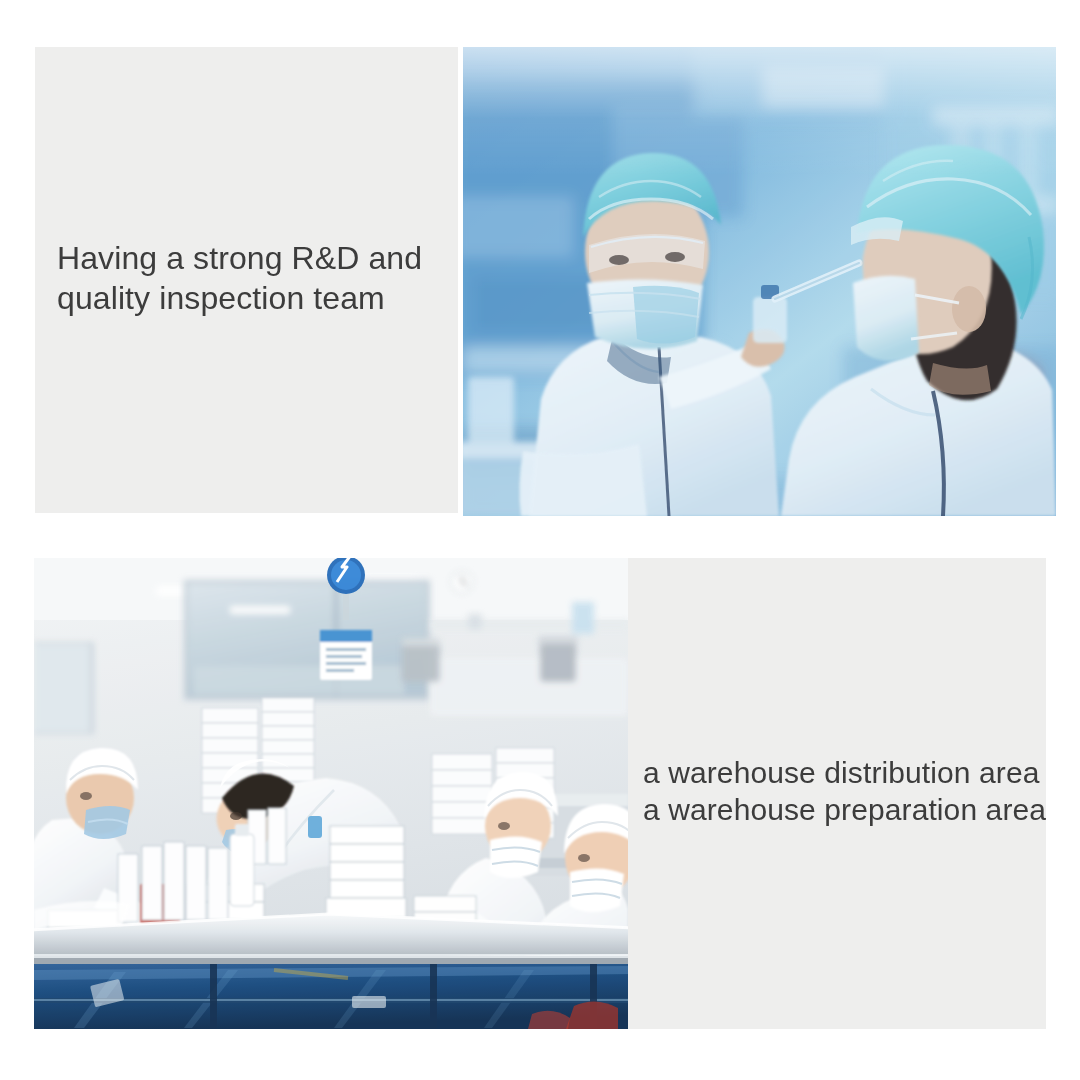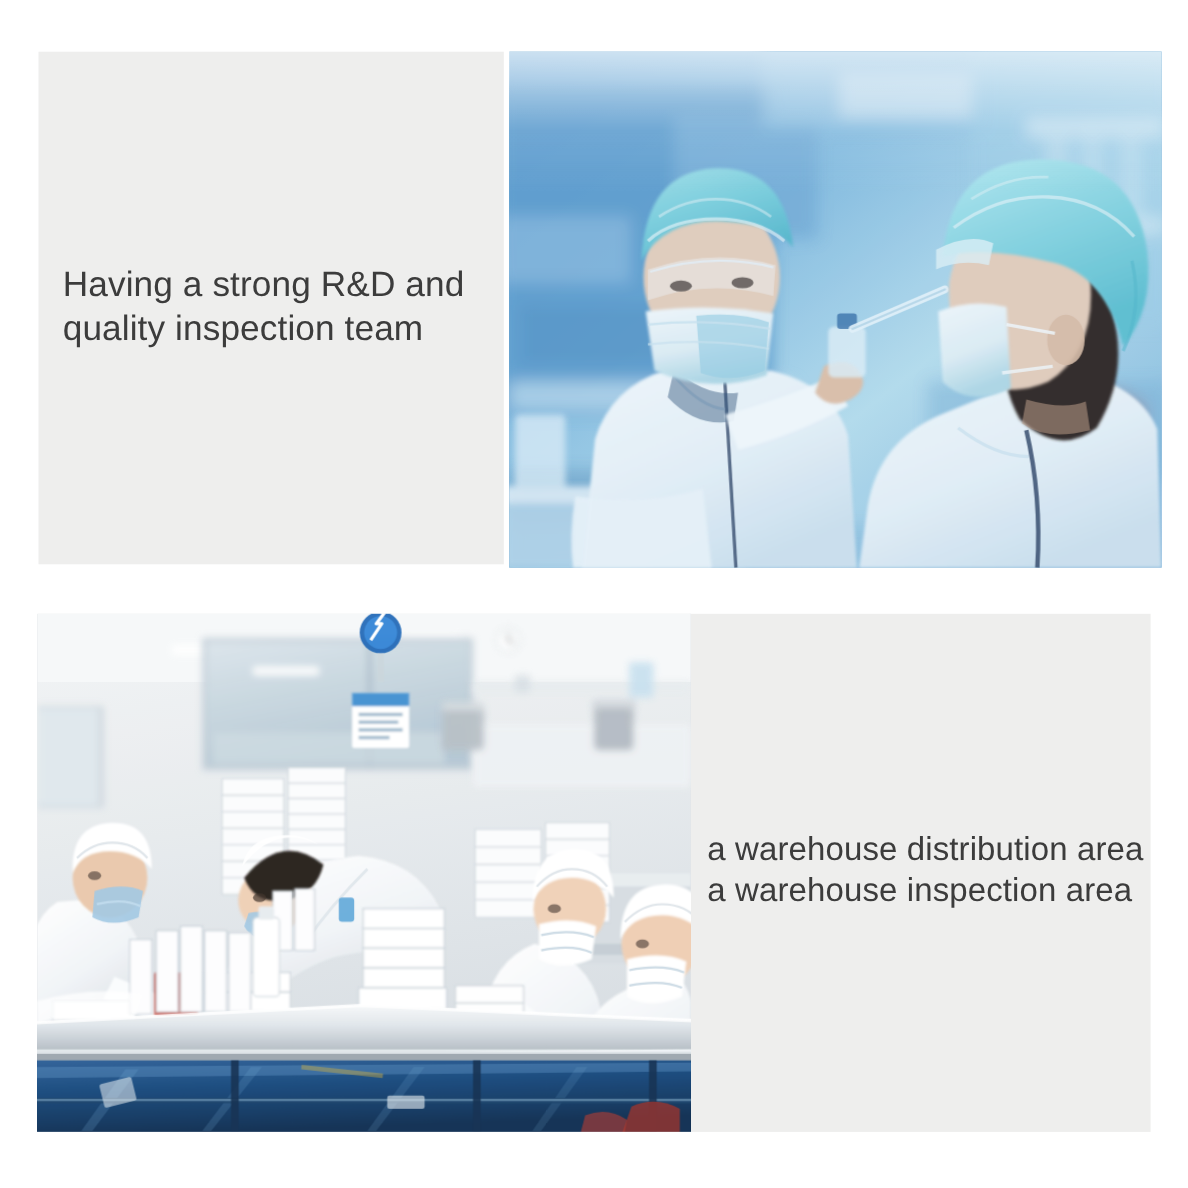--- a/index.html
+++ b/index.html
@@ -241,21 +241,21 @@
         <rect width="593" height="469" fill="#4d9ad0" opacity="0.10"></rect>
       </svg>
     </div>
   </div>
 
   <div class="section-bottom">
 
     <div class="panel-gray-bottom"></div>
 
     <div class="caption-bottom">a warehouse distribution area
-a warehouse inspection area</div>
+a warehouse preparation area</div>
 
     <div class="photo-bottom">
       <svg class="photo-svg" viewBox="0 0 594 471" preserveAspectRatio="xMidYMid slice">
         <defs>
           <linearGradient id="roomG" x1="0" y1="0" x2="0.2" y2="1">
             <stop offset="0%" stop-color="#f3f5f6"></stop>
             <stop offset="45%" stop-color="#e6eaed"></stop>
             <stop offset="100%" stop-color="#d5dbe0"></stop>
           </linearGradient>
           <linearGradient id="coatW" x1="0" y1="0" x2="0.5" y2="1">

